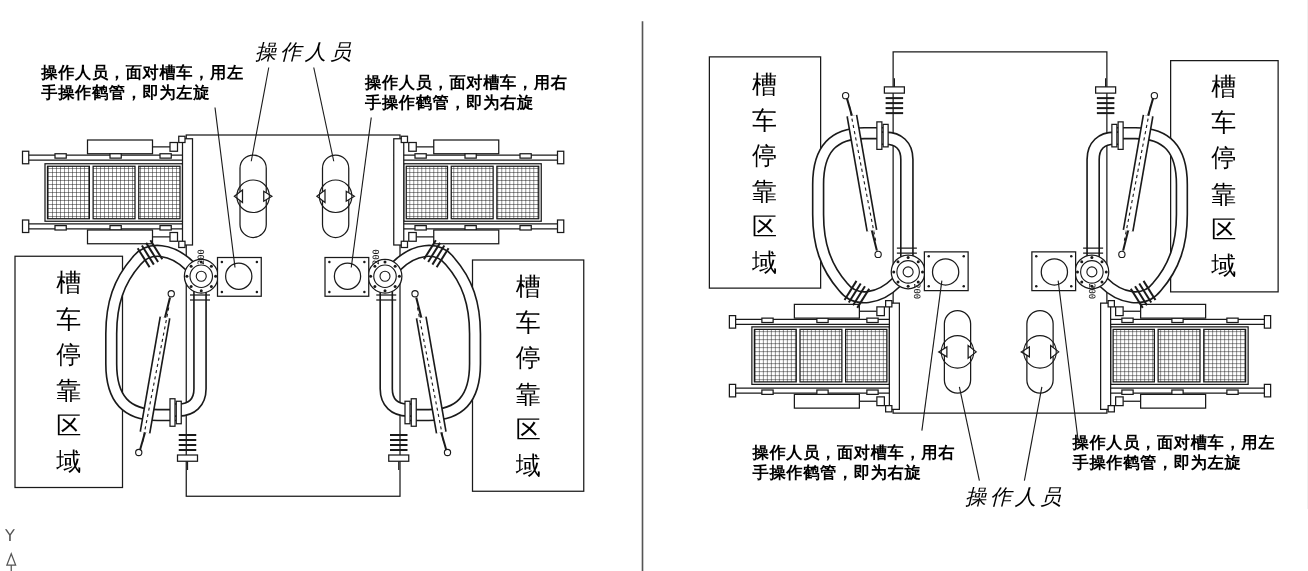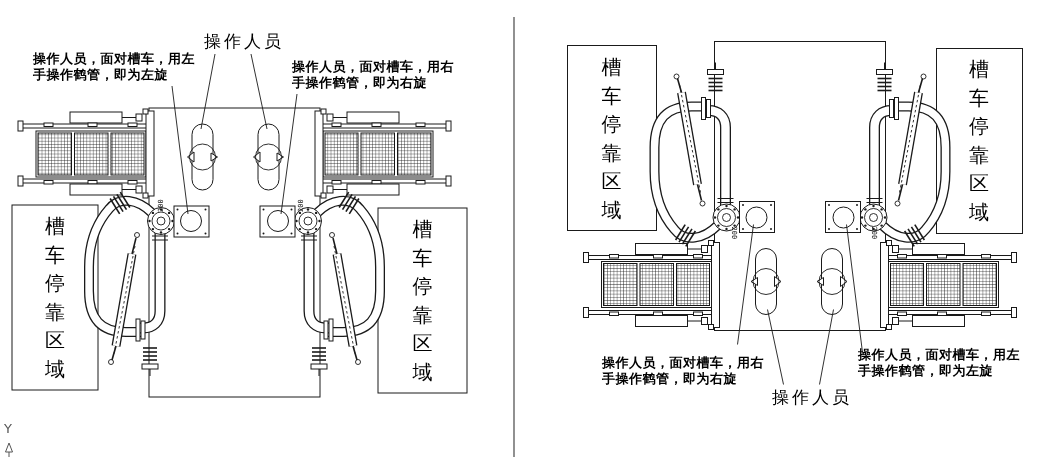--- a/index.html
+++ b/index.html
@@ -15,21 +15,21 @@
   .riser-o{stroke:#1a1a1a;stroke-width:11;fill:none;}
   .riser-i{stroke:#ffffff;stroke-width:8.4;fill:none;}
   .cyl-o{stroke:#1a1a1a;stroke-width:9;fill:none;}
   .cyl-i{stroke:#ffffff;stroke-width:6.4;fill:none;}
   .rib{stroke:#1a1a1a;stroke-width:1.6;}
   .thin{stroke:#1a1a1a;stroke-width:0.9;fill:none;}
   .dash{stroke:#1a1a1a;stroke-width:0.9;fill:none;stroke-dasharray:2.5 2.6;}
   .dot{fill:#1a1a1a;stroke:none;}
   .overlay{position:absolute;z-index:5;}
   .note{font-size:13px;font-weight:600;line-height:16px;letter-spacing:0.5px;white-space:nowrap;}
-  .callout{font-size:17px;font-weight:500;letter-spacing:3px;white-space:nowrap;}
+  .callout{font-size:17px;font-weight:500;letter-spacing:3px;white-space:nowrap;font-style:italic;}
   .zone-text{
     display:flex;align-items:center;justify-content:center;text-align:center;
     font-size:20px;font-weight:500;line-height:28.5px;white-space:pre-line;
   }
   .dim-text{font-size:7px;fill:#1a1a1a;font-family:"DejaVu Sans Mono","Liberation Mono",monospace;}
   .axis-text{font-size:13px;fill:#555;}
 </style>
 </head>
 <body>
 

